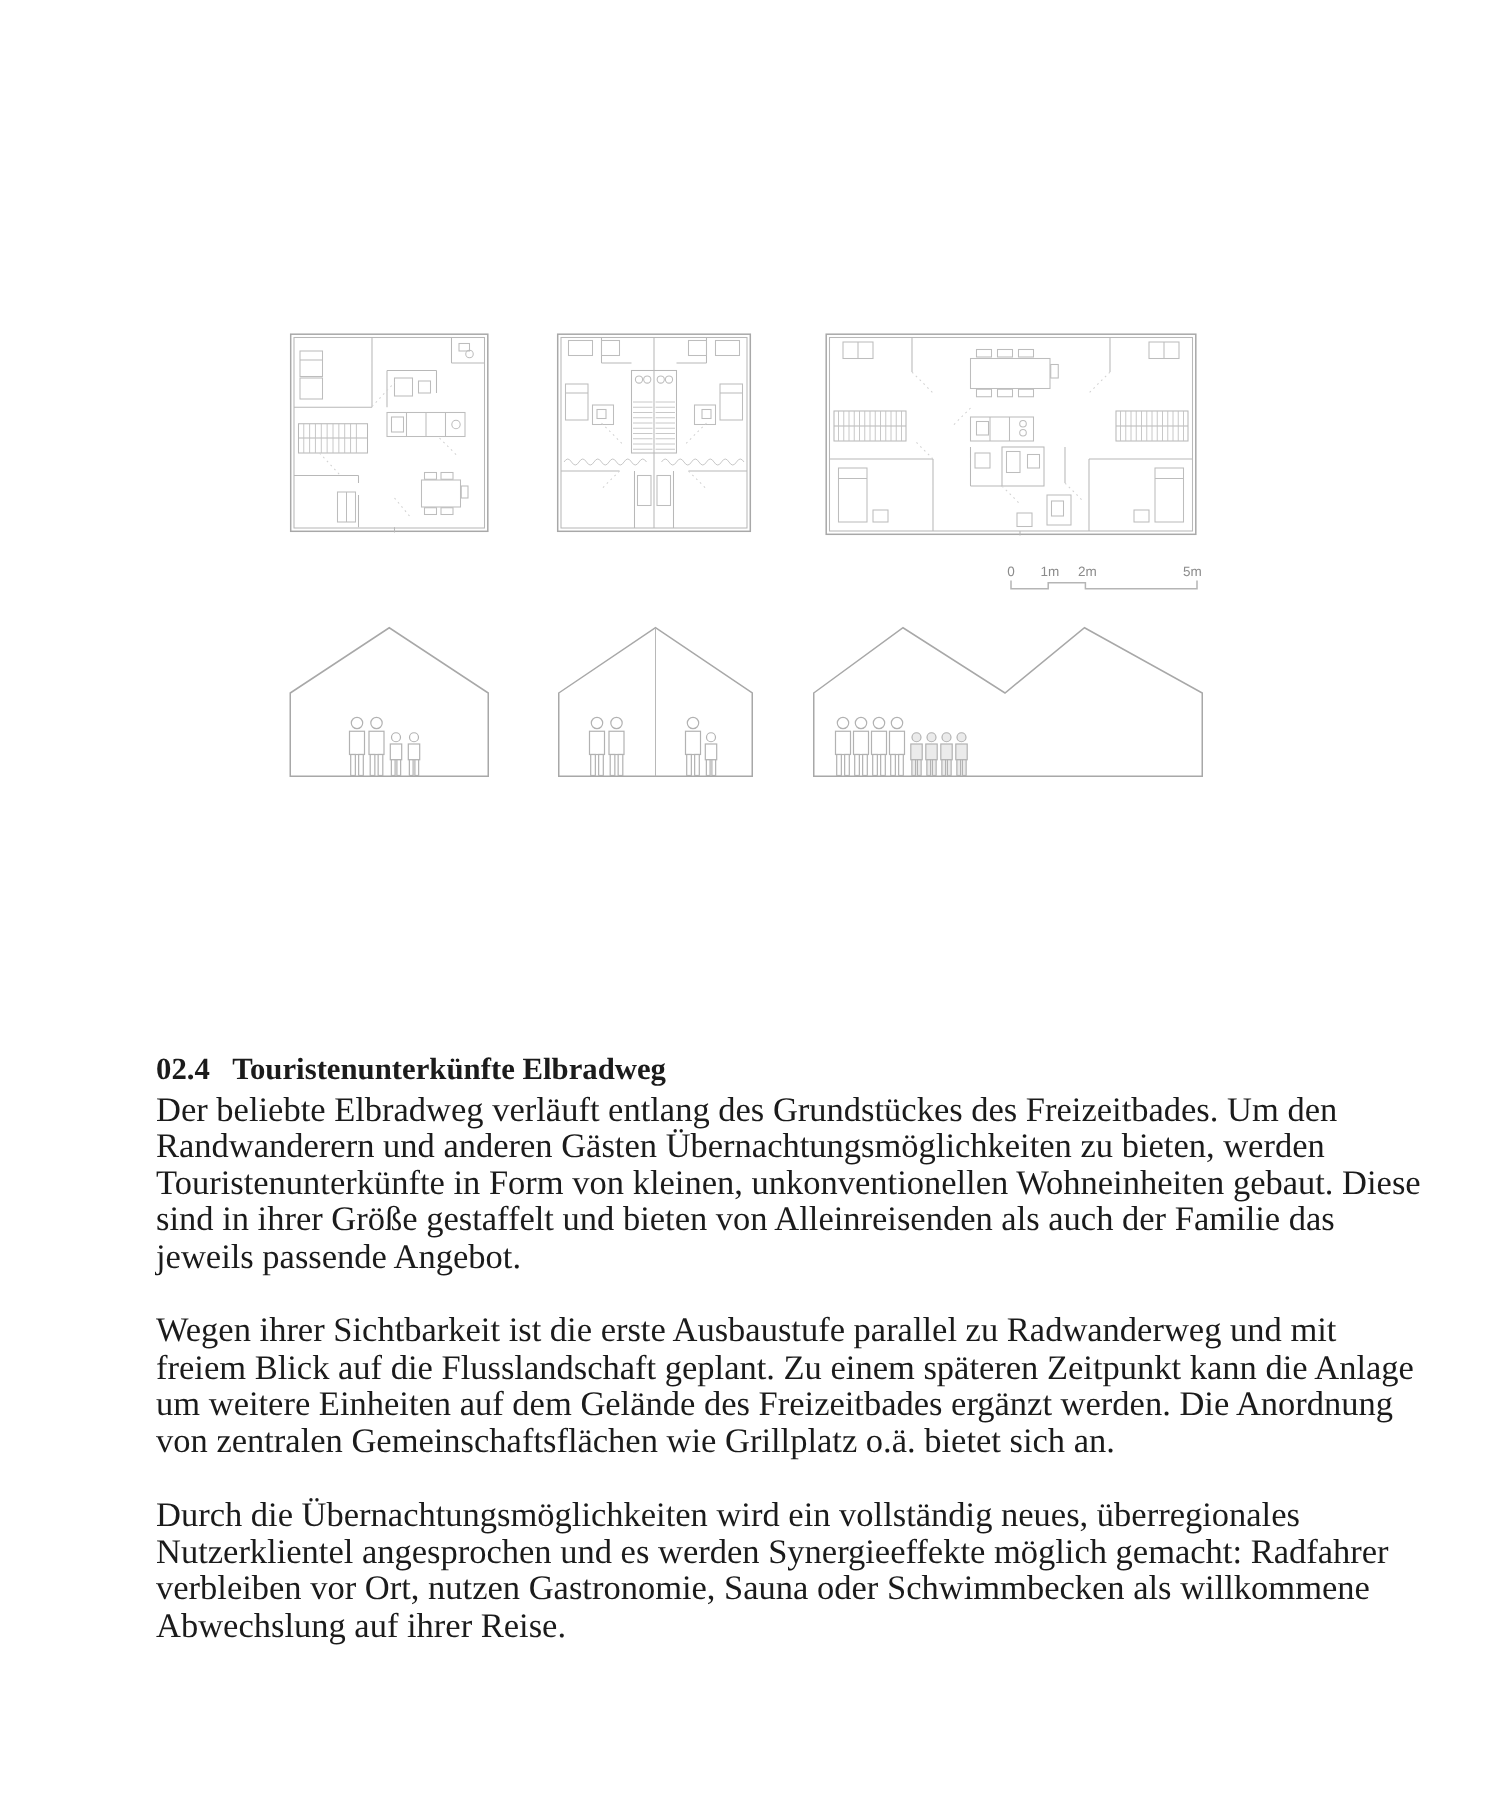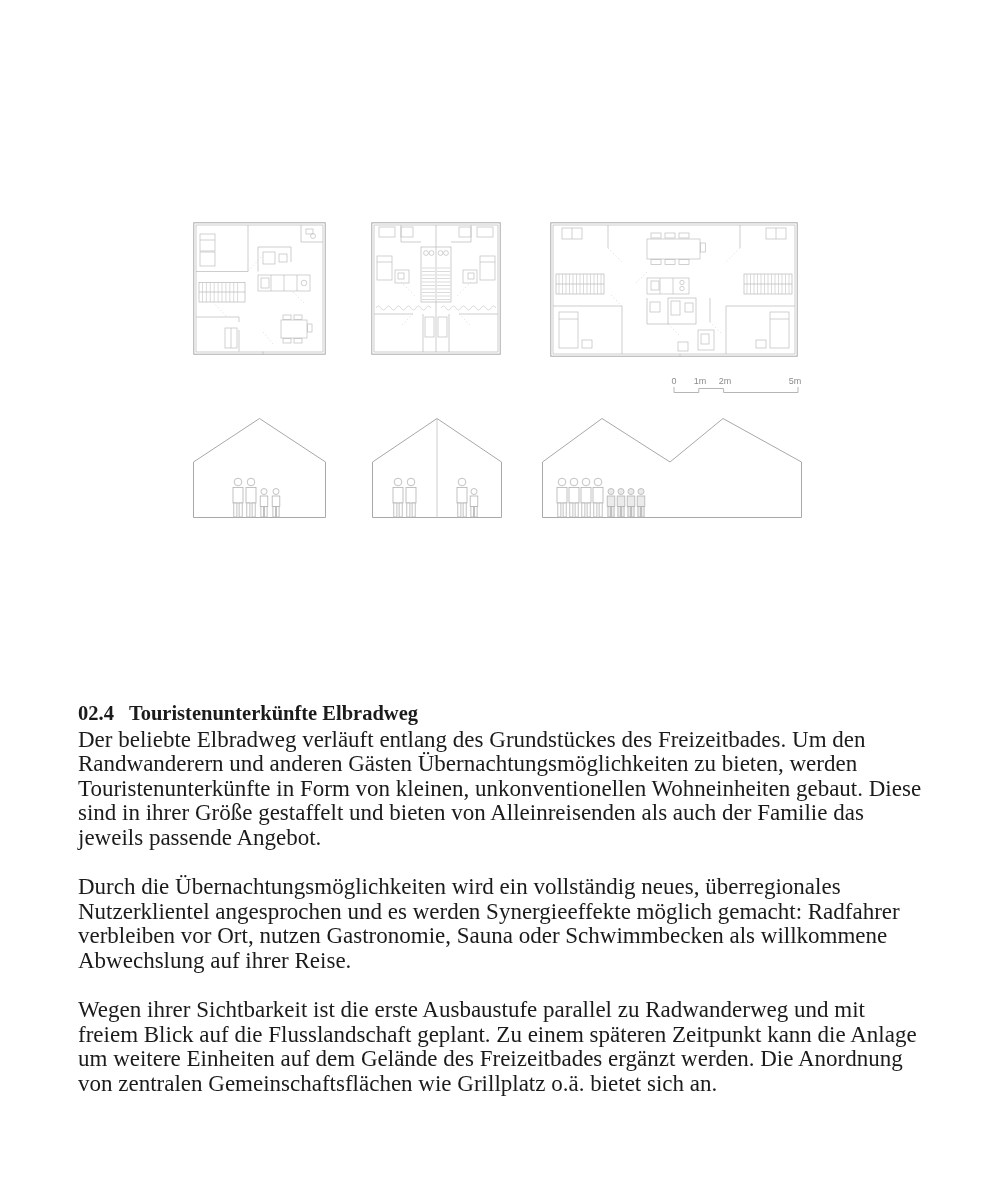--- a/index.html
+++ b/index.html
@@ -9,21 +9,21 @@
   svg{display:block;overflow:visible;}
   .wall{stroke:#a8a8a8;fill:none;stroke-width:1;}
   .wall2{stroke:#b8b8b8;fill:none;stroke-width:.7;}
   .furn{stroke:#bdbdbd;fill:none;stroke-width:.7;}
   .hatch{stroke:#c2c2c2;fill:none;stroke-width:.6;}
   .swing{stroke:#d2d2d2;fill:none;stroke-width:.7;stroke-dasharray:1.2 2.4;}
   .fig{stroke:#b2b2b2;stroke-width:.8;fill:#ffffff;}
   .figshade{stroke:#b2b2b2;stroke-width:.8;fill:#ebebeb;}
   .sb-line{stroke:#b5b5b5;fill:none;stroke-width:1;}
   .sb-label{font-family:"Liberation Sans",sans-serif;font-size:9px;fill:#8b8b8b;}
-  .text-block{position:absolute;left:78px;top:701px;width:844px;color:#1b1b1b;}
+  .text-block{position:absolute;left:104px;top:701px;width:844px;color:#1b1b1b;}
   .text-block h1{font-size:20.5px;line-height:24.6px;font-weight:bold;margin:0 0 2px 0;}
   .text-block h1 .num{margin-right:15px;}
   .text-block p{font-size:23px;line-height:24.6px;margin:0 0 24.6px 0;}
   .text-block p:last-child{margin-bottom:0;}
 </style>
 </head>
 <body>
 
 <div class="page">
 
@@ -297,17 +297,17 @@
       <use href="#ch3" class="figshade" transform="translate(69,99)"></use>
       <use href="#ch3" class="figshade" transform="translate(79,99)"></use>
       <use href="#ch3" class="figshade" transform="translate(89,99)"></use>
       <use href="#ch3" class="figshade" transform="translate(99,99)"></use>
     </svg>
   </div>
 
   <div class="text-block">
     <h1><span class="num">02.4</span><span>Touristenunterkünfte Elbradweg</span></h1>
     <p>Der beliebte Elbradweg verläuft entlang des Grundstückes des Freizeitbades. Um den Randwanderern und anderen Gästen Übernachtungsmöglichkeiten zu bieten, werden Touristenunterkünfte in Form von kleinen, unkonventionellen Wohneinheiten gebaut. Diese sind in ihrer Größe gestaffelt und bieten von Alleinreisenden als auch der Familie das jeweils passende Angebot.</p>
+    <p>Wegen ihrer Sichtbarkeit ist die erste Ausbaustufe parallel zu Radwanderweg und mit freiem Blick auf die Flusslandschaft geplant. Zu einem späteren Zeitpunkt kann die Anlage um weitere Einheiten auf dem Gelände des Freizeitbades ergänzt werden. Die Anordnung von zentralen Gemeinschaftsflächen wie Grillplatz o.ä. bietet sich an.</p>
     <p>Durch die Übernachtungsmöglichkeiten wird ein vollständig neues, überregionales Nutzerklientel angesprochen und es werden Synergieeffekte möglich gemacht: Radfahrer verbleiben vor Ort, nutzen Gastronomie, Sauna oder Schwimmbecken als willkommene Abwechslung auf ihrer Reise.</p>
-    <p>Wegen ihrer Sichtbarkeit ist die erste Ausbaustufe parallel zu Radwanderweg und mit freiem Blick auf die Flusslandschaft geplant. Zu einem späteren Zeitpunkt kann die Anlage um weitere Einheiten auf dem Gelände des Freizeitbades ergänzt werden. Die Anordnung von zentralen Gemeinschaftsflächen wie Grillplatz o.ä. bietet sich an.</p>
   </div>
 
 </div>
 
 </body></html>

